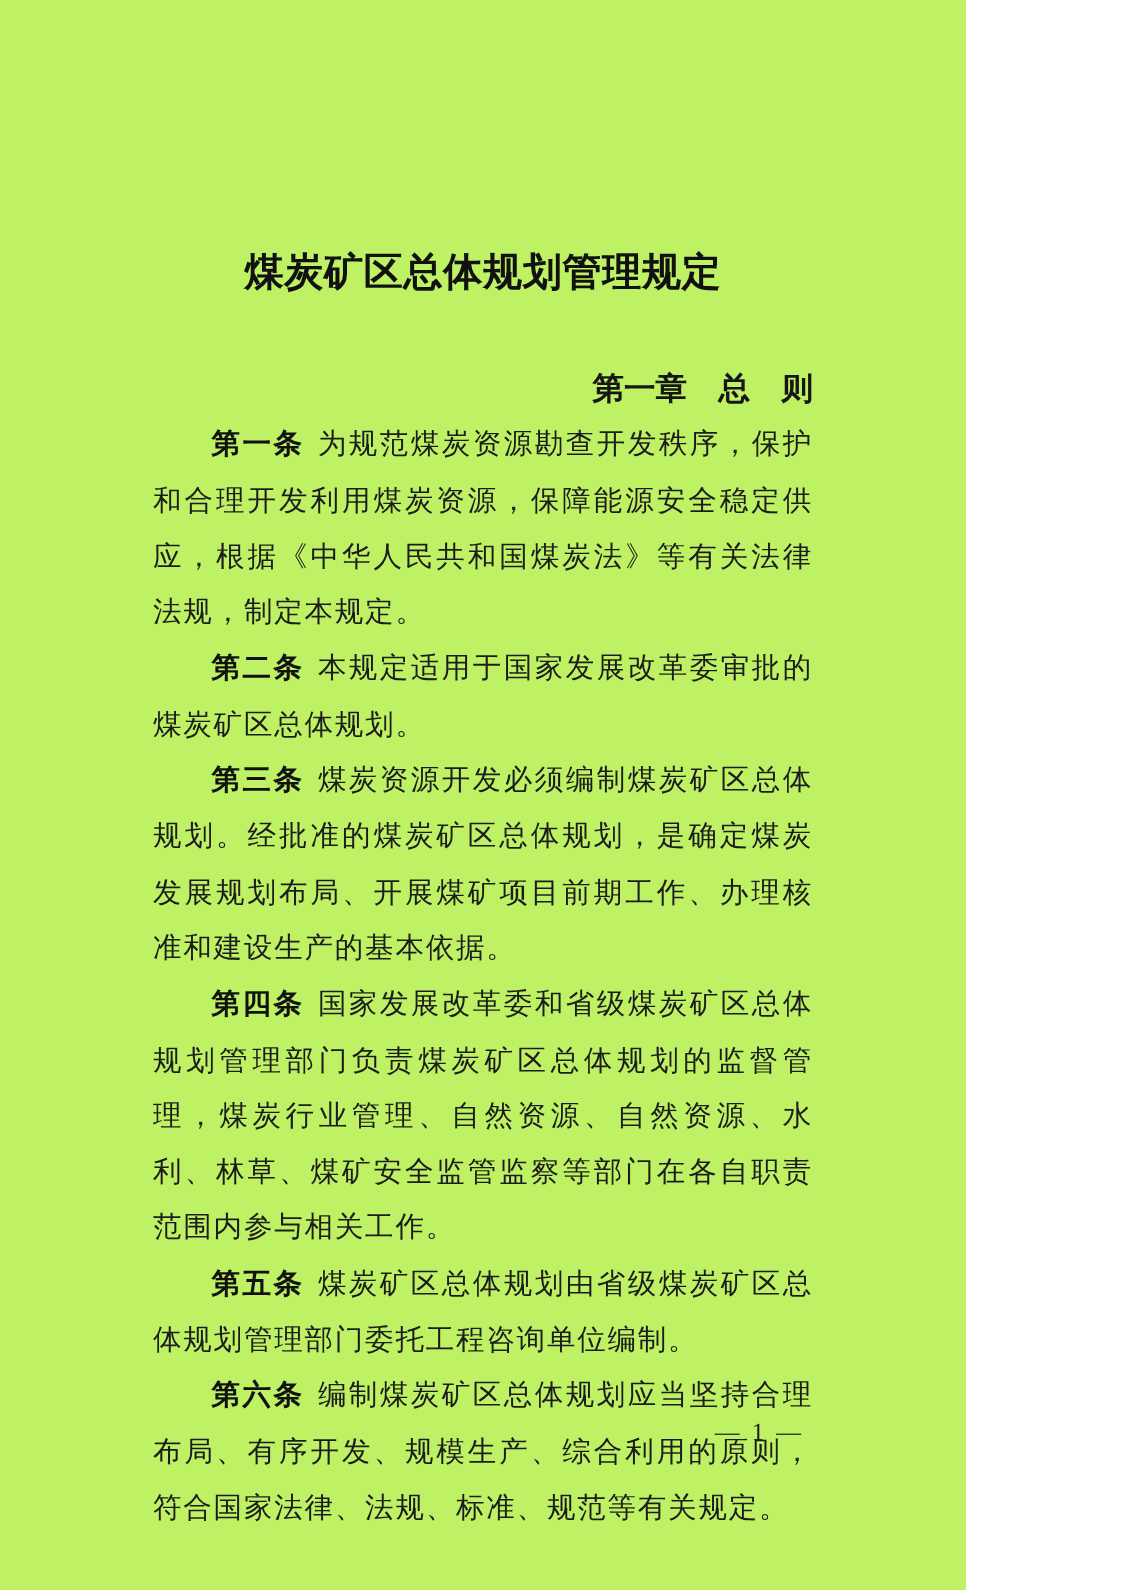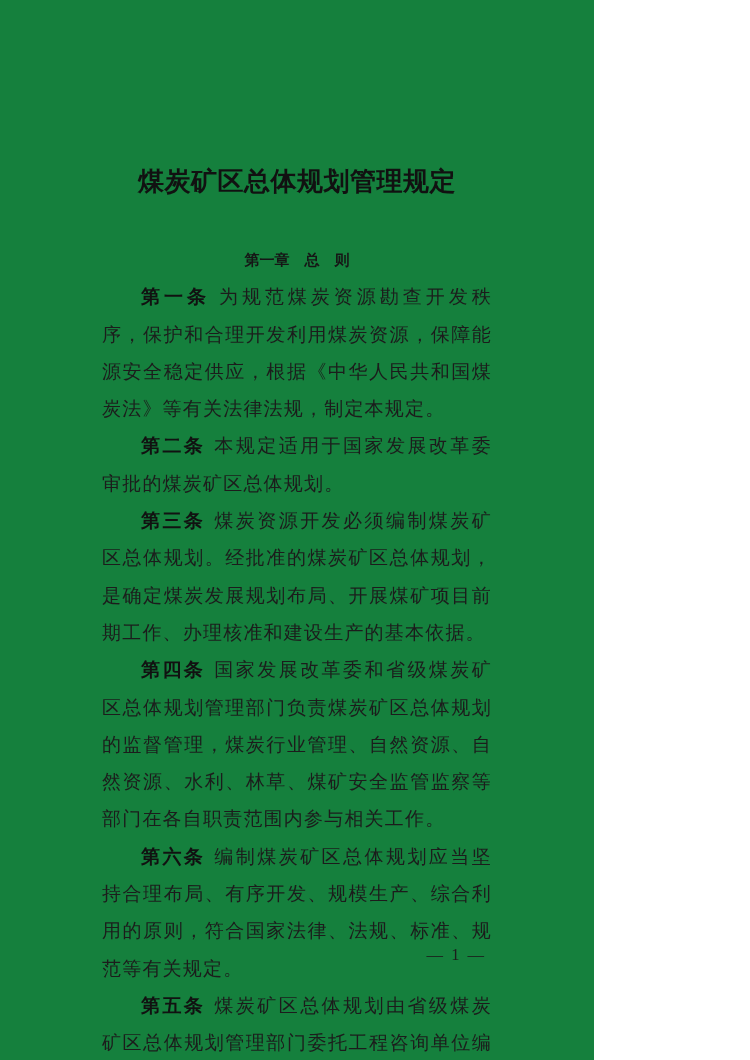--- a/index.html
+++ b/index.html
@@ -2,47 +2,47 @@
 <html><head>
 <meta charset="utf-8">
 <style>
   html, body {
     margin: 0;
     padding: 0;
     background: #ffffff;
   }
   .page {
     position: relative;
-    width: 594px;
+    width: 644px;
     height: 1060px;
-    background: #15803d;
+    background: #bef264;
     overflow: hidden;
     color: #1c1c1c;
   }
   .content {
     padding: 0 102px;
   }
   .doc-title {
     margin: 0;
     padding-top: 163px;
     font-family: "Liberation Serif", "DejaVu Serif", serif;
     font-size: 26px;
     line-height: 38px;
     font-weight: bold;
     text-align: center;
     letter-spacing: 0.5px;
     color: #111111;
   }
   .chapter {
     margin: 0;
     font-family: "Liberation Sans", "DejaVu Sans", sans-serif;
-    font-size: 15px;
+    font-size: 21px;
     line-height: 37.3px;
     font-weight: bold;
-    text-align: center;
+    text-align: right;
     color: #161616;
   }
   .chapter.first {
     margin-top: 40px;
   }
   p.article {
     margin: 0;
     font-family: "Liberation Serif", "DejaVu Serif", serif;
     font-size: 19px;
     line-height: 37.3px;
@@ -80,20 +80,20 @@
 
     <p class="article"><span class="art-label">第一条</span><span>为规范煤炭资源勘查开发秩序，保护和合理开发利用煤炭资源，保障能源安全稳定供应，根据《中华人民共和国煤炭法》等有关法律法规，制定本规定。</span></p>
 
     <p class="article"><span class="art-label">第二条</span><span>本规定适用于国家发展改革委审批的煤炭矿区总体规划。</span></p>
 
     <p class="article"><span class="art-label">第三条</span><span>煤炭资源开发必须编制煤炭矿区总体规划。经批准的煤炭矿区总体规划，是确定煤炭发展规划布局、开展煤矿项目前期工作、办理核准和建设生产的基本依据。</span></p>
 
     <p class="article"><span class="art-label">第四条</span><span>国家发展改革委和省级煤炭矿区总体规划管理部门负责煤炭矿区总体规划的监督管理，煤炭行业管理、自然资源、自然资源、水利、林草、煤矿安全监管监察等部门在各自职责范围内参与相关工作。</span></p>
 
 
+    <p class="article"><span class="art-label">第五条</span><span>煤炭矿区总体规划由省级煤炭矿区总体规划管理部门委托工程咨询单位编制。</span></p>
+
     <p class="article"><span class="art-label">第六条</span><span>编制煤炭矿区总体规划应当坚持合理布局、有序开发、规模生产、综合利用的原则，符合国家法律、法规、标准、规范等有关规定。</span></p>
-
-    <p class="article"><span class="art-label">第五条</span><span>煤炭矿区总体规划由省级煤炭矿区总体规划管理部门委托工程咨询单位编制。</span></p>
 
   </div>
 
   <div class="page-number">— 1 —</div>
 </div>
 
 </body></html>

